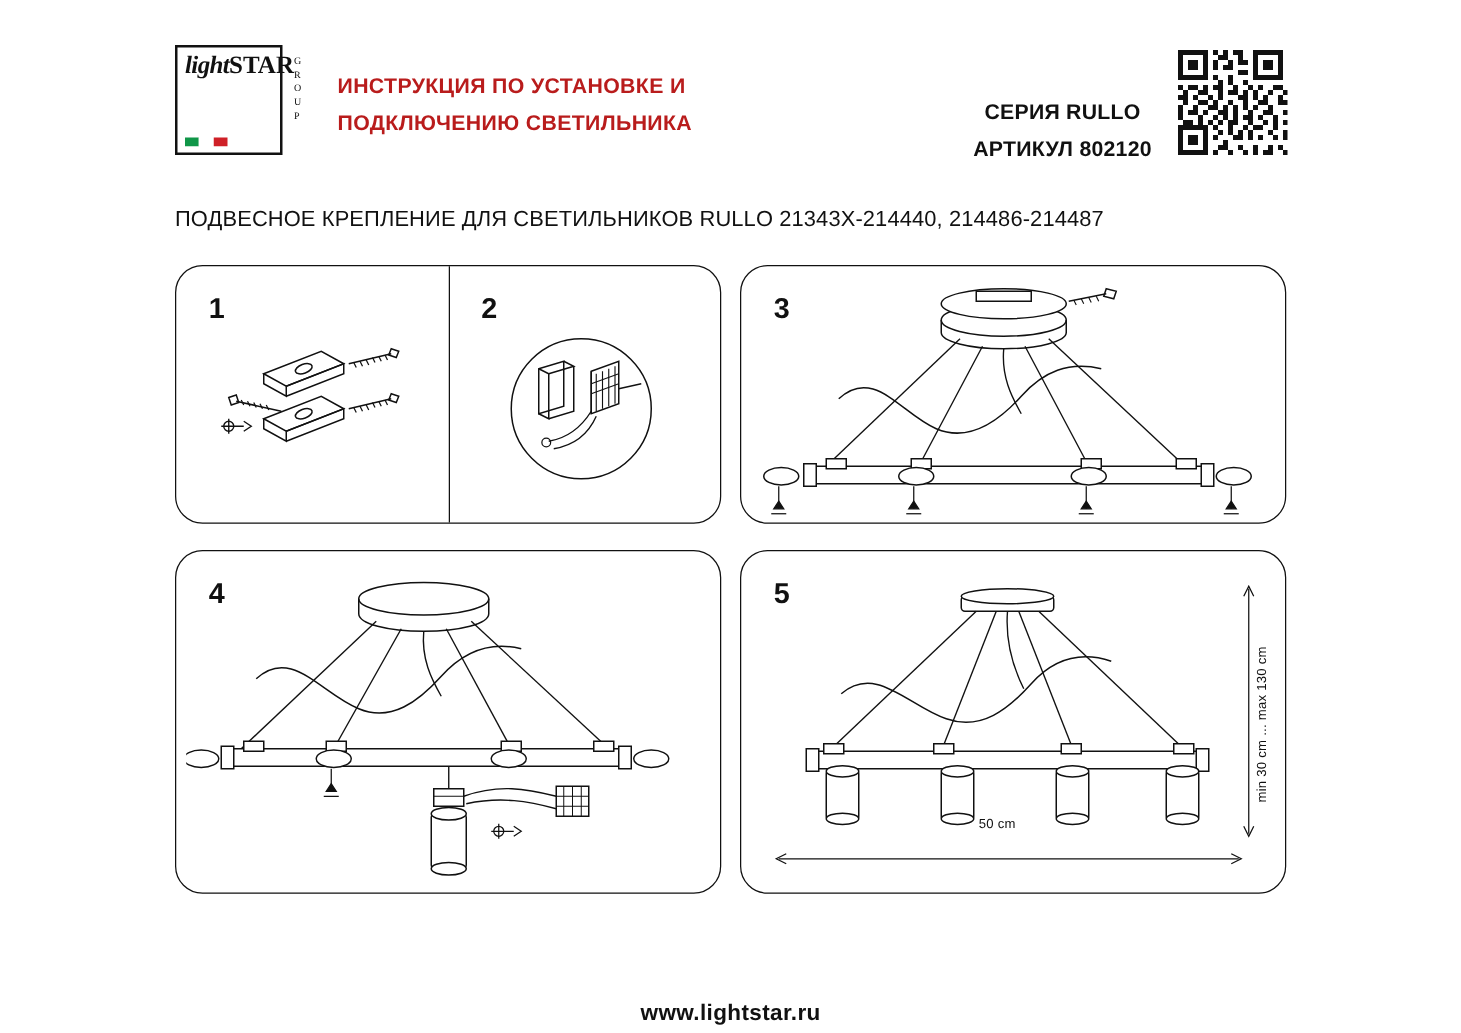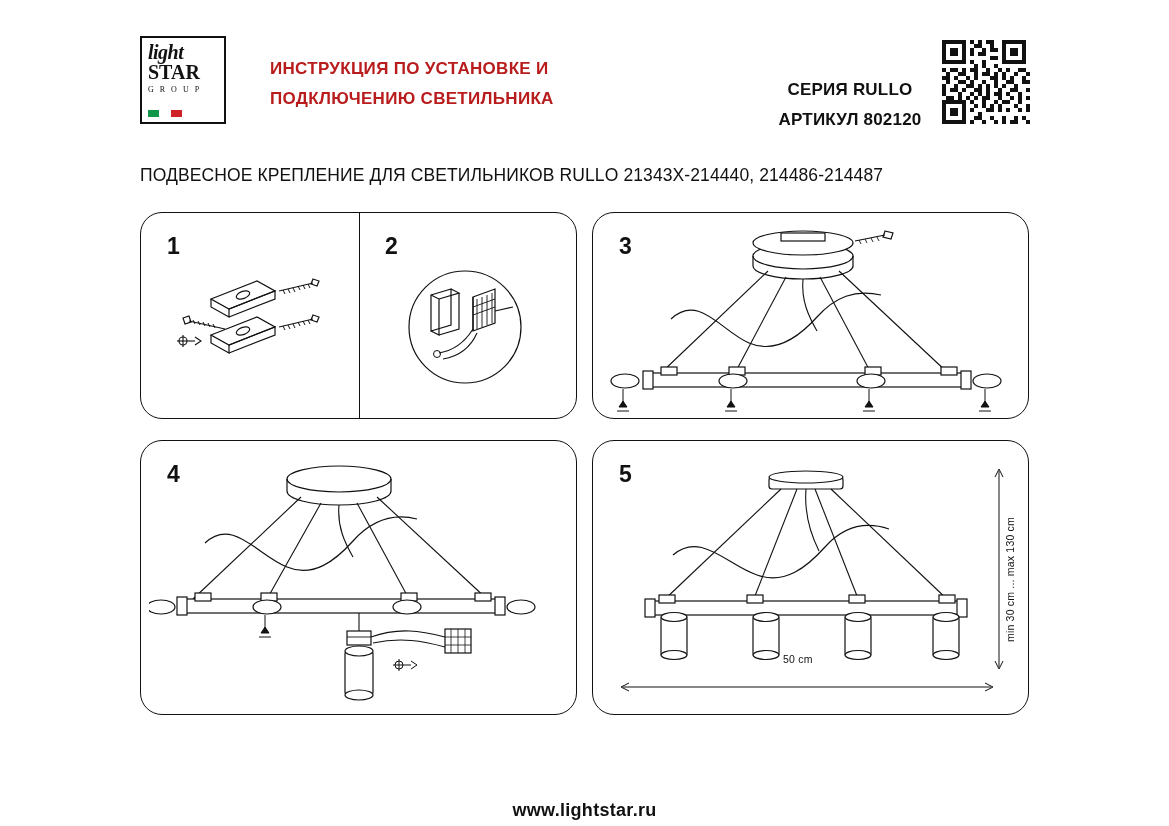--- a/index.html
+++ b/index.html
@@ -32,21 +32,20 @@
   .logo-box {
     position: absolute;
     left: 0;
     top: 0;
     width: 86px;
     height: 88px;
     border: 2px solid #111;
     box-sizing: border-box;
     background: #fff;
     display: flex;
-    flex-direction: column;
     justify-content: flex-start;
     align-items: flex-start;
     padding: 4px 6px 0 6px;
   }
   .logo-light {
     font-family: "Liberation Serif", serif;
     font-size: 20px;
     font-style: italic;
     font-weight: 700;
     line-height: 20px;

